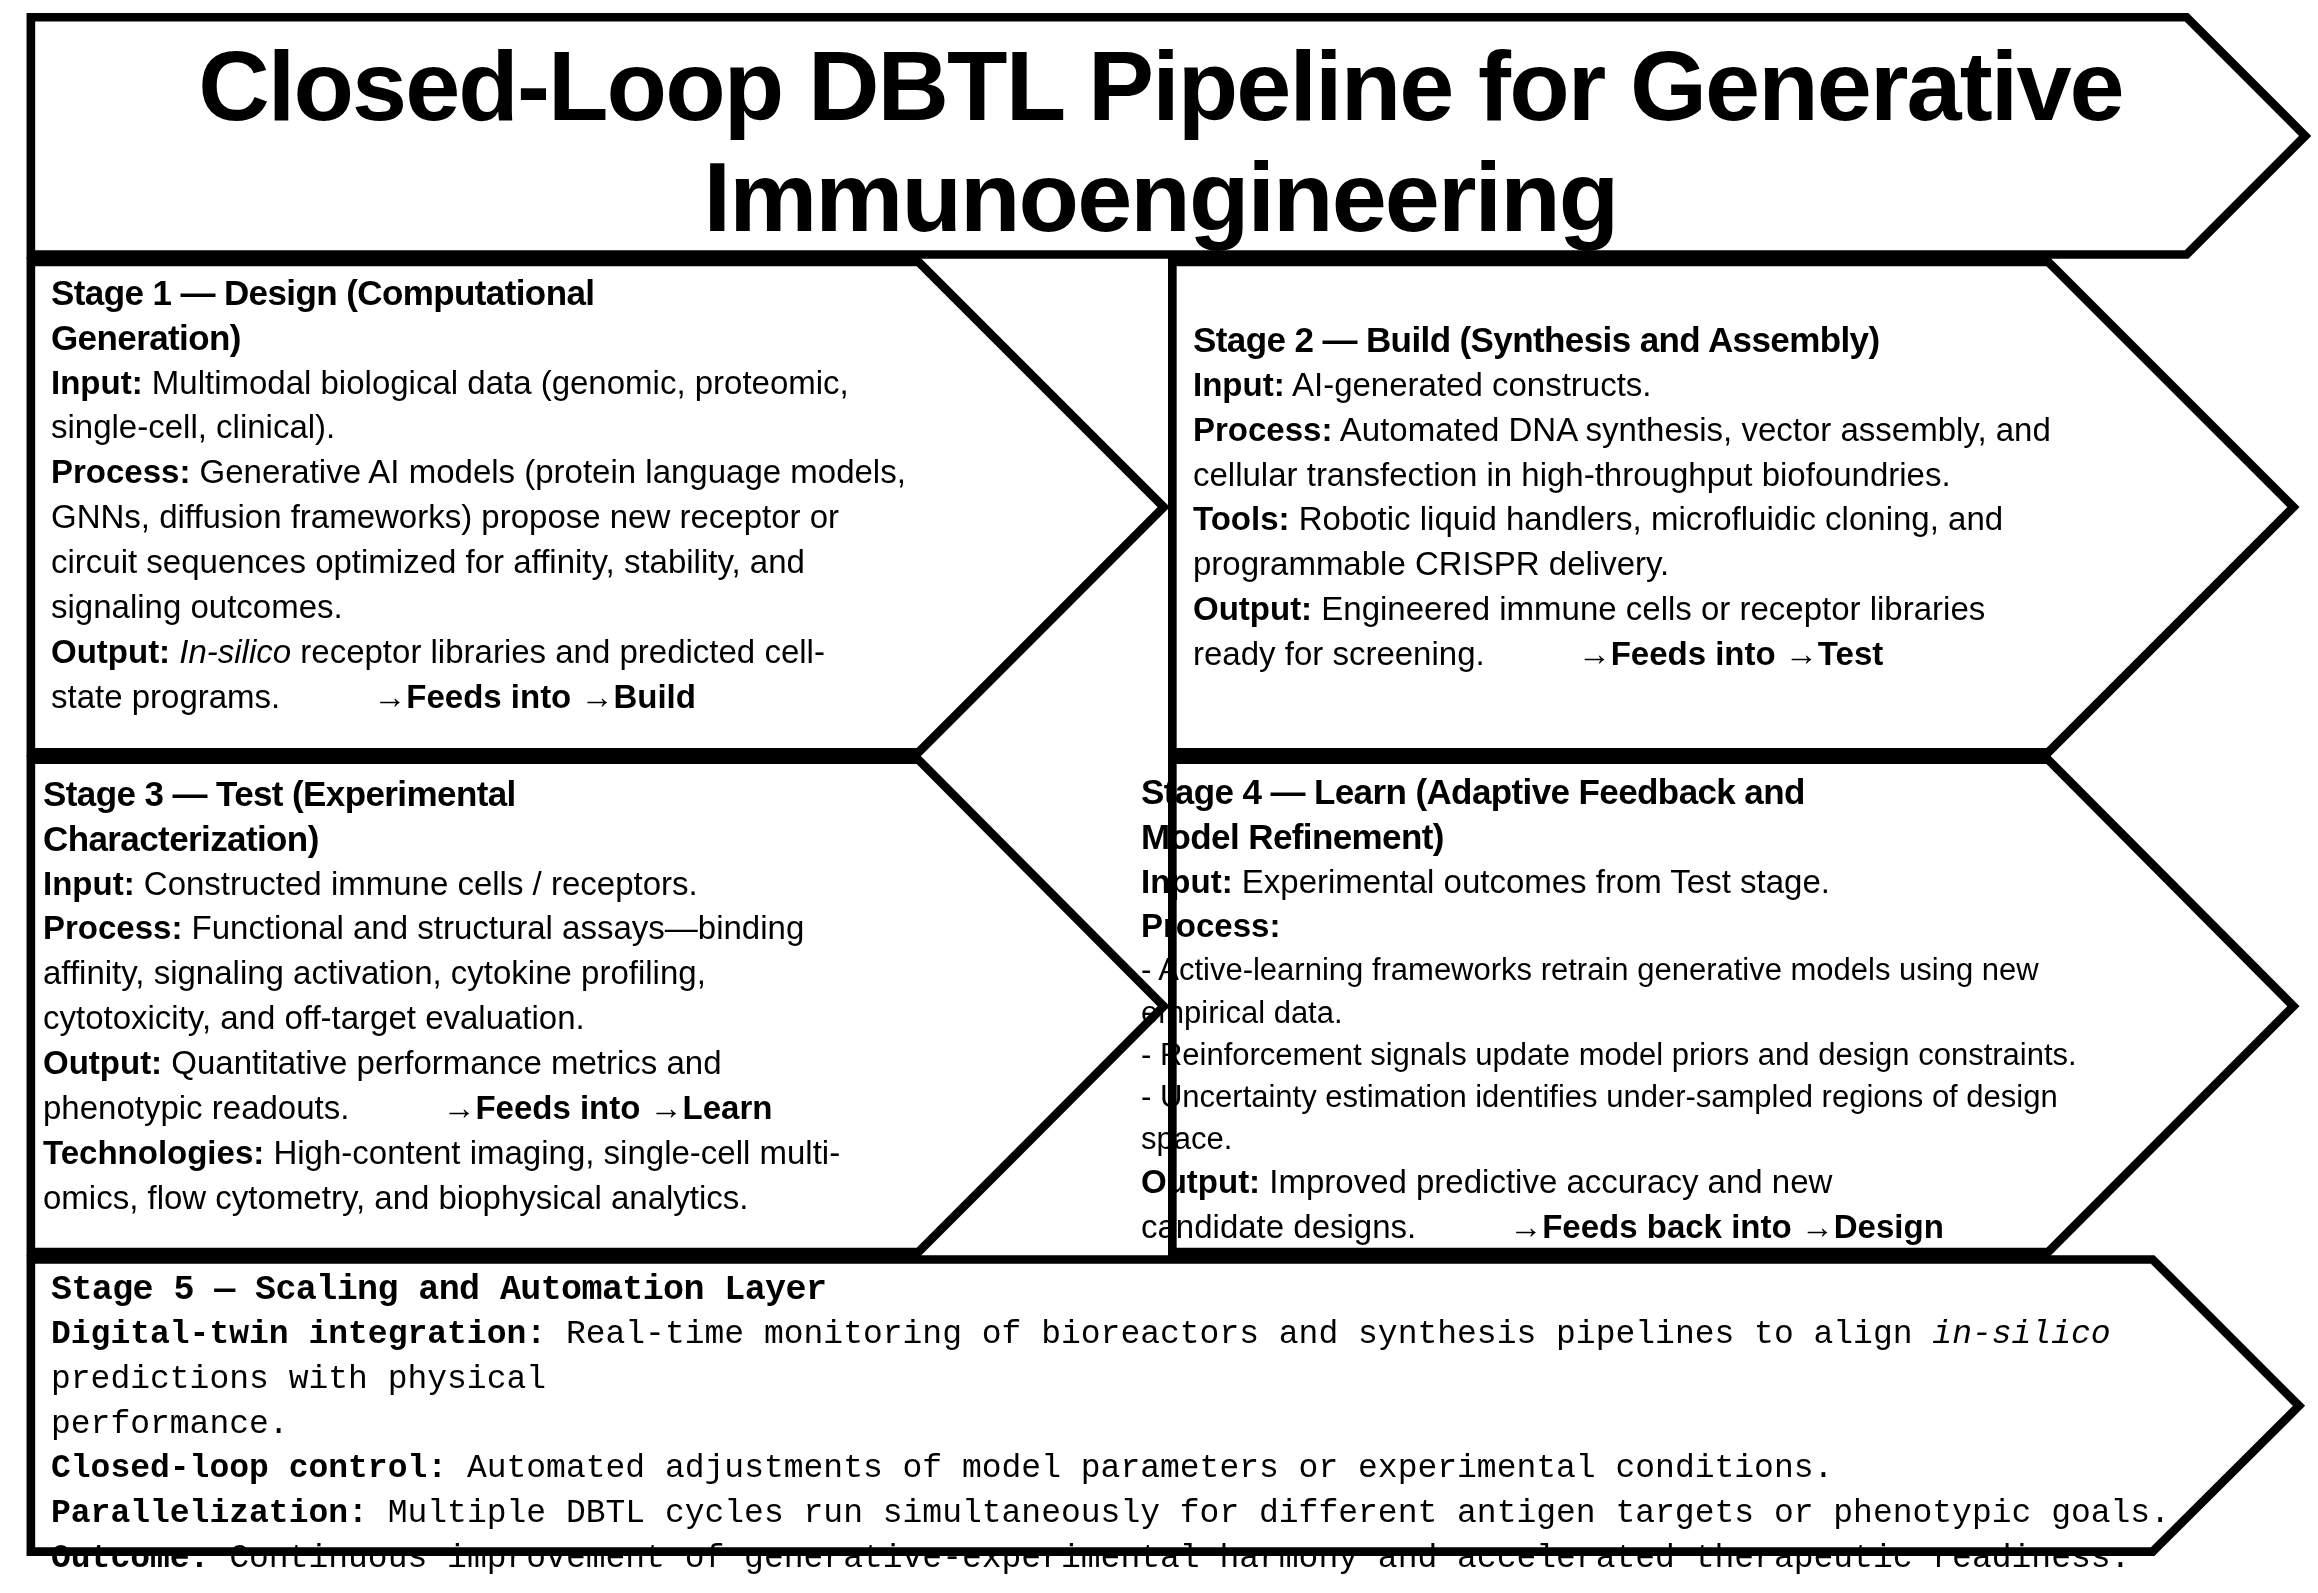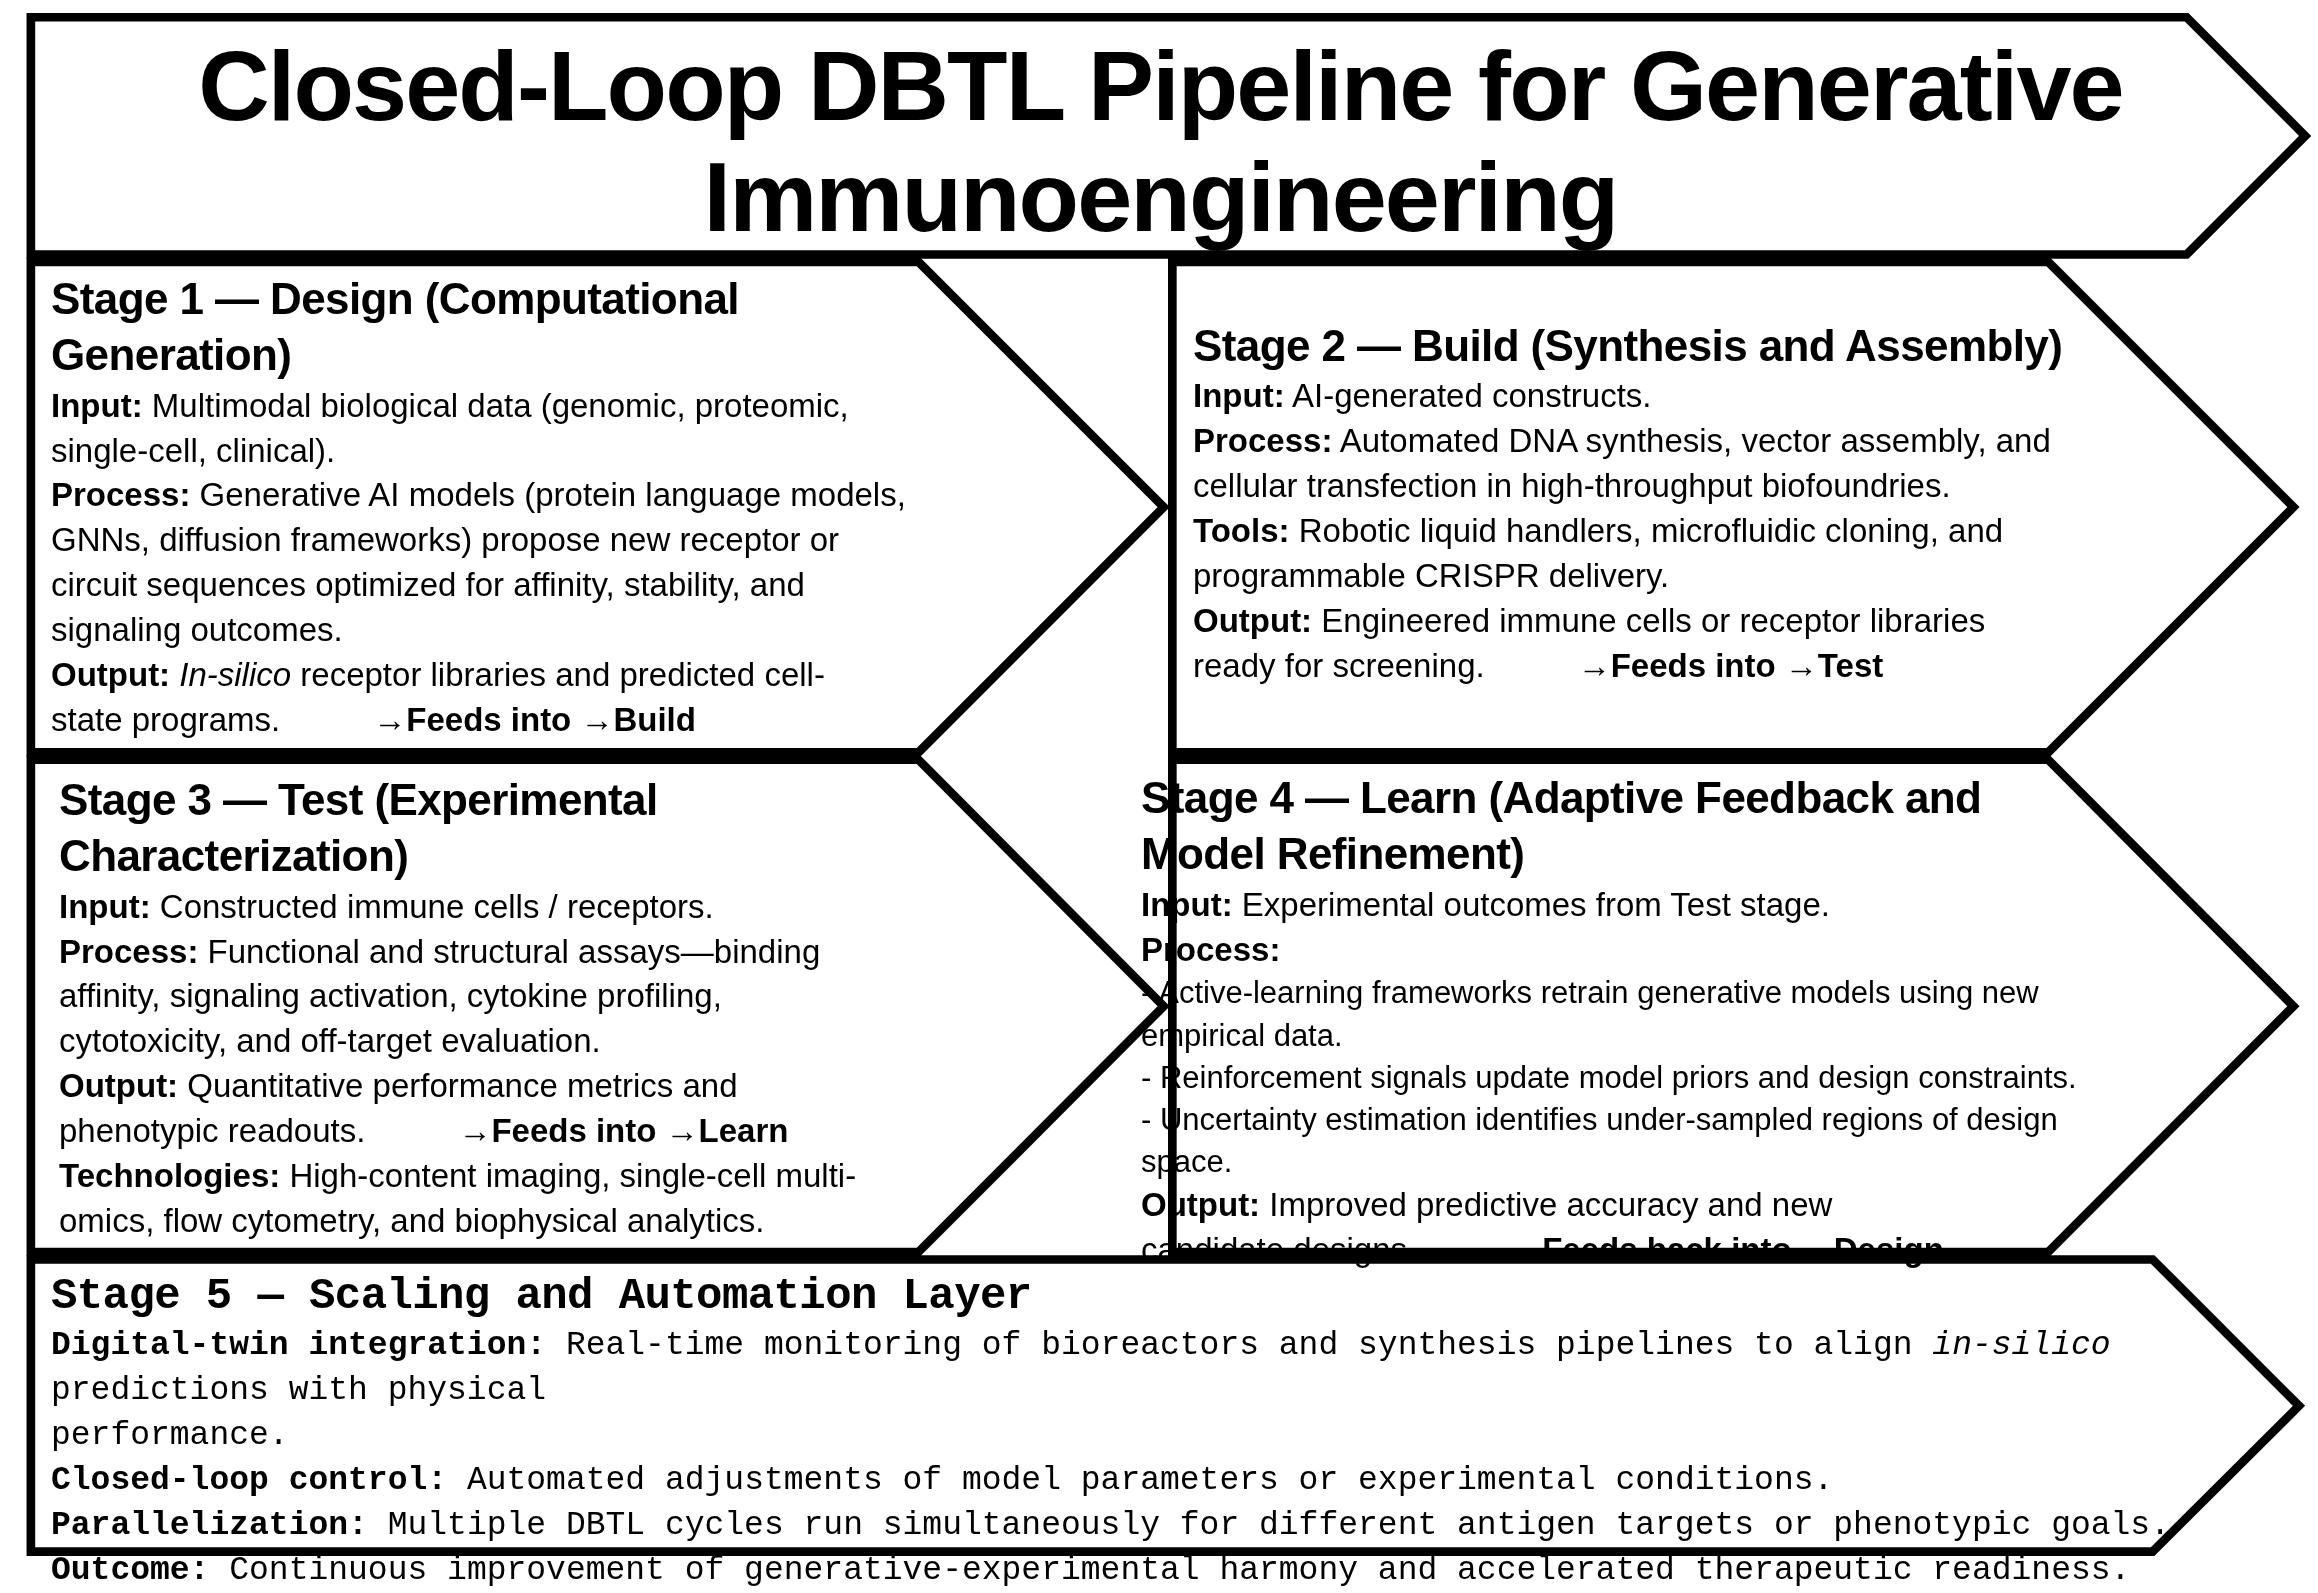--- a/index.html
+++ b/index.html
@@ -10,29 +10,29 @@
   #canvas{position:absolute;left:0;top:0;width:2319px;height:1593px;margin-left:15px;}
   svg.shapes{position:absolute;left:0;top:0;width:2319px;height:1593px;}
   svg.shapes polygon{fill:#ffffff;stroke:#000000;stroke-width:14;stroke-linejoin:miter;}
   .textblock{position:absolute;}
   .title-text{
     left:80px;top:31px;width:2131px;text-align:center;
     font-size:99px;font-weight:bold;line-height:1.12;letter-spacing:-1.9px;
     white-space:pre-line;
   }
   .stage-text{position:absolute;}
-  .hd{font-size:44px;font-weight:bold;line-height:1.28;margin:0;white-space:pre-line;letter-spacing:-0.6px;}
+  .hd{font-size:35px;font-weight:bold;line-height:1.28;margin:0;white-space:pre-line;letter-spacing:-0.6px;}
   .para{font-size:33px;line-height:1.36;margin:0;white-space:pre-wrap;}
   .para.small{font-size:31px;}
   .b{font-weight:bold;}
   .i{font-style:italic;}
   .feeds{margin-left:93px;}
   #s1-text{left:36px;  top:271px;  width:1075px;}
   #s2-text{left:1178px;top:318px;  width:1087px;}
-  #s3-text{left:44px;  top:772px; width:1075px;}
+  #s3-text{left:28px;  top:772px; width:1075px;}
   #s4-text{left:1126px;top:770px; width:1087px;}
   #s5-text{left:36px;  top:1268px; width:2212px;font-family:Liberation Mono, monospace;}
 </style>
 </head>
 <body>
 
 <div id="canvas">
 
   <svg class="shapes" viewBox="0 0 3753 2579" aria-hidden="true">
     <polygon points="25,28 3515,28 3707,220 3515,412 25,412"></polygon>

